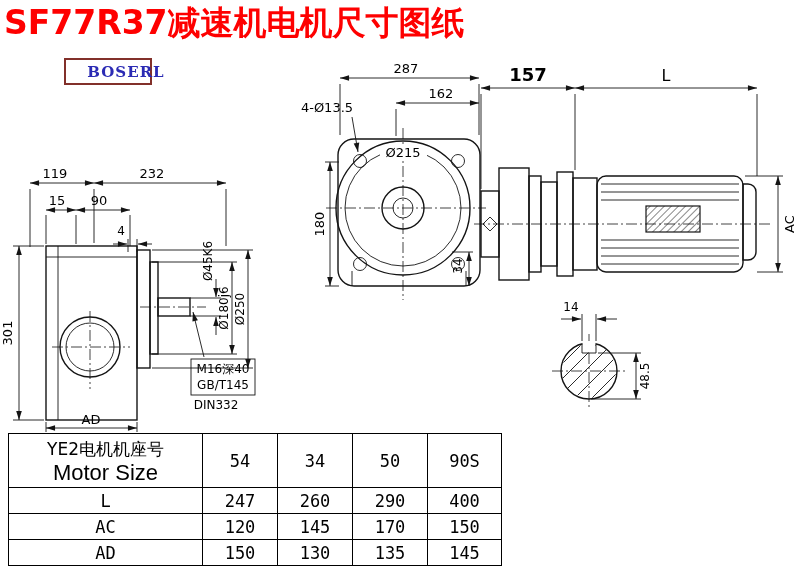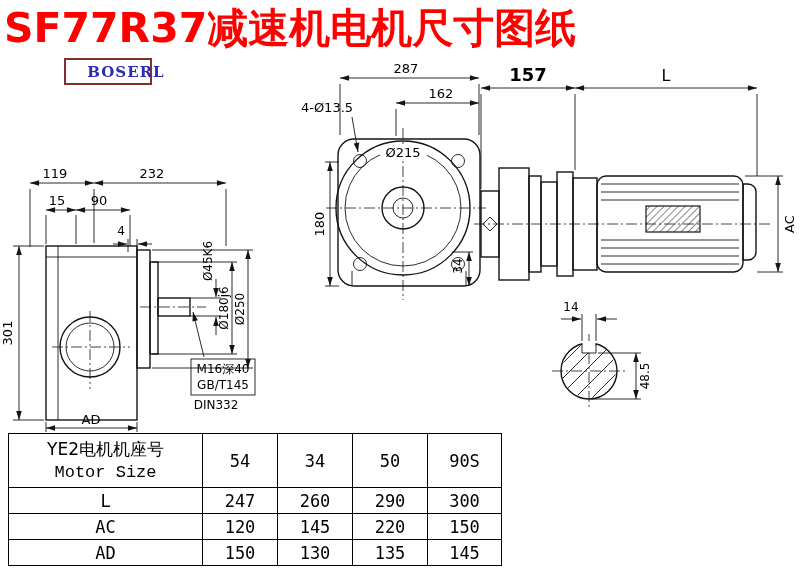--- a/index.html
+++ b/index.html
@@ -1,20 +1,20 @@
 <!DOCTYPE html>
 <html><head>
 <meta charset="utf-8">
 <style>
   * { margin:0; padding:0; box-sizing:border-box; }
   html,body { width:800px; height:571px; }
   body { background:#fff; font-family:"DejaVu Sans",sans-serif; position:relative; overflow:hidden; }
   .page { position:absolute; left:0; top:0; width:800px; height:571px; background:#fff; }
 
-  .title { position:absolute; left:4px; top:1px; font-size:41px; font-weight:bold; color:#fe0000; white-space:nowrap;text-align:right; }
+  .title { position:absolute; left:4px; top:1px; font-size:33px; font-weight:bold; color:#fe0000; white-space:nowrap;text-align:right; }
   .logo { position:absolute; left:64px; top:58px; width:88px; height:27px; border:2px solid #82302a;
           color:#2b2bb4; font-family:"DejaVu Serif",serif; font-weight:bold; font-size:15px;
           display:flex; align-items:center; justify-content:center; letter-spacing:1px; background:#fff;padding-left:36px; }
 
   svg.drawing { position:absolute; left:0; top:0; }
   svg text { font-family:"DejaVu Sans",sans-serif; fill:#000; }
   .out  { fill:none; stroke:#141414; stroke-width:1.4; }
   .thin { fill:none; stroke:#141414; stroke-width:0.9; }
   .cl   { fill:none; stroke:#141414; stroke-width:0.8; stroke-dasharray:11 3 2 3; }
   .dt   { font-size:13px; }
@@ -22,21 +22,21 @@
   .big  { font-size:18px; font-weight:bold; }
   .mid  { font-size:16px; }
   marker path { fill:#141414; }
 
   table.spec { position:absolute; left:8px; top:433px; border-collapse:collapse; table-layout:fixed; background:#fff; }
   table.spec th, table.spec td { border:1px solid #000; text-align:center; vertical-align:middle;
       font-family:"DejaVu Sans Mono",monospace; font-size:17px; font-weight:normal; color:#000; padding:0; }
   table.spec tr.hrow th, table.spec tr.hrow td { height:54px; }
   table.spec tr.drow td { height:26px; }
   table.spec .cn { font-family:"DejaVu Sans",sans-serif; font-size:17px; line-height:24px; }
-  table.spec .en { font-family:Liberation Mono, monospace; font-size:17px; line-height:24px; }
+  table.spec .en { font-family:Liberation Sans, sans-serif; font-size:22px; line-height:24px; }
 </style>
 </head>
 <body>
 
 <div class="page">
 
   <div class="title">SF77R37减速机电机尺寸图纸</div>
   <div class="logo">BOSERL</div>
 
   <svg class="drawing" width="800" height="571" viewBox="0 0 800 571">
@@ -244,27 +244,27 @@
         <td>54</td>
         <td>34</td>
         <td>50</td>
         <td>90S</td>
       </tr>
       <tr class="drow">
         <td>L</td>
         <td>247</td>
         <td>260</td>
         <td>290</td>
-        <td>300</td>
+        <td>400</td>
       </tr>
       <tr class="drow">
         <td>AC</td>
         <td>120</td>
         <td>145</td>
-        <td>220</td>
+        <td>170</td>
         <td>150</td>
       </tr>
       <tr class="drow">
         <td>AD</td>
         <td>150</td>
         <td>130</td>
         <td>135</td>
         <td>145</td>
       </tr>
     </tbody>

